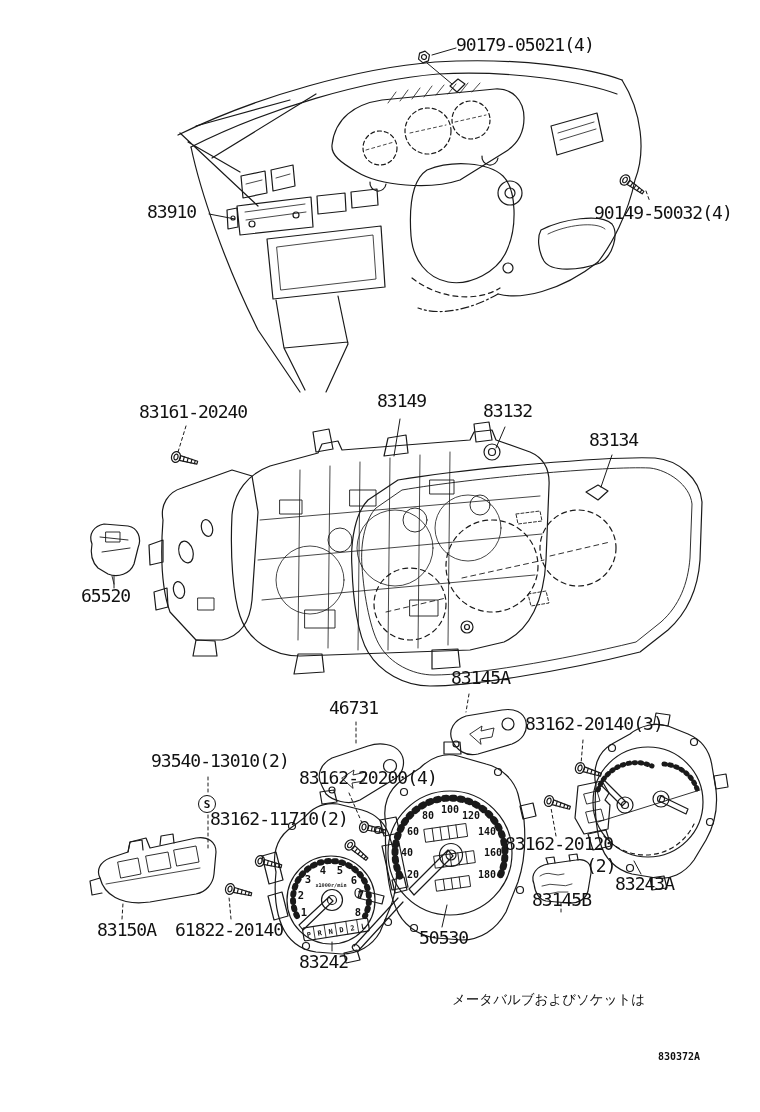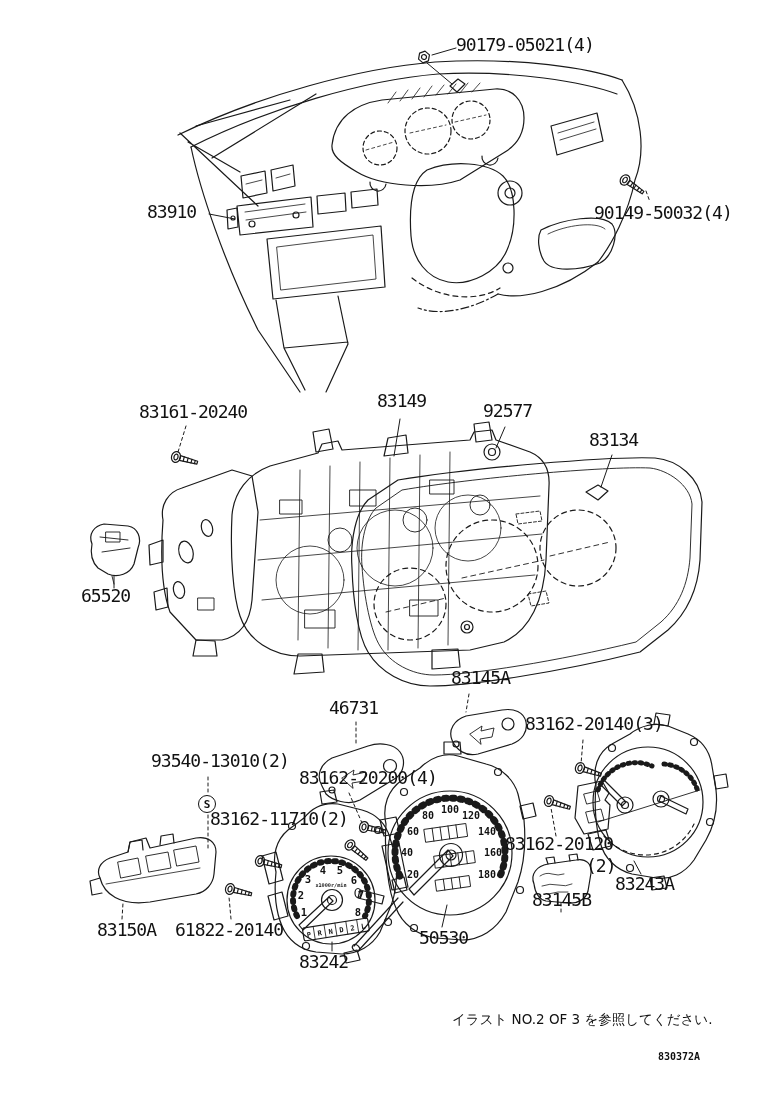--- a/index.html
+++ b/index.html
@@ -304,36 +304,36 @@
     <path d="M332,951 L332,942"></path>
   </g>
 </g>
 </svg>
 
 <div class="plabel" style="left:456px;top:36px">90179-05021(4)</div>
 <div class="plabel" style="left:147px;top:203px">83910</div>
 <div class="plabel" style="left:594px;top:204px">90149-50032(4)</div>
 <div class="plabel" style="left:139px;top:403px">83161-20240</div>
 <div class="plabel" style="left:377px;top:392px">83149</div>
-<div class="plabel" style="left:483px;top:402px">92577</div>
+<div class="plabel" style="left:483px;top:402px">83132</div>
 <div class="plabel" style="left:589px;top:431px">83134</div>
 <div class="plabel" style="left:81px;top:587px">65520</div>
 <div class="plabel" style="left:451px;top:669px">83145A</div>
 <div class="plabel" style="left:329px;top:699px">46731</div>
 <div class="plabel" style="left:525px;top:715px">83162-20140(3)</div>
 <div class="plabel" style="left:151px;top:752px">93540-13010(2)</div>
 <div class="plabel" style="left:299px;top:769px">83162-20200(4)</div>
 <div class="plabel" style="left:210px;top:810px">83162-11710(2)</div>
 <div class="plabel" style="left:505px;top:835px">83162-20120</div>
 <div class="plabel" style="left:586px;top:857px">(2)</div>
 <div class="plabel" style="left:615px;top:875px">83243A</div>
 <div class="plabel" style="left:97px;top:921px">83150A</div>
 <div class="plabel" style="left:175px;top:921px">61822-20140</div>
 <div class="plabel" style="left:419px;top:929px">50530</div>
 <div class="plabel" style="left:532px;top:891px">83145B</div>
 <div class="plabel" style="left:299px;top:953px">83242</div>
 
 <div class="s-circle" style="left:198px;top:795px">S</div>
 
-<div class="note" style="left:452px;top:1011px">イラスト NO.2 OF 3 を参照してください.</div>
+<div class="note" style="left:452px;top:991px">メータバルブおよびソケットは</div>
 <div class="code" style="left:658px;top:1051px">830372A</div>
 
 </div>
 
 </body></html>

